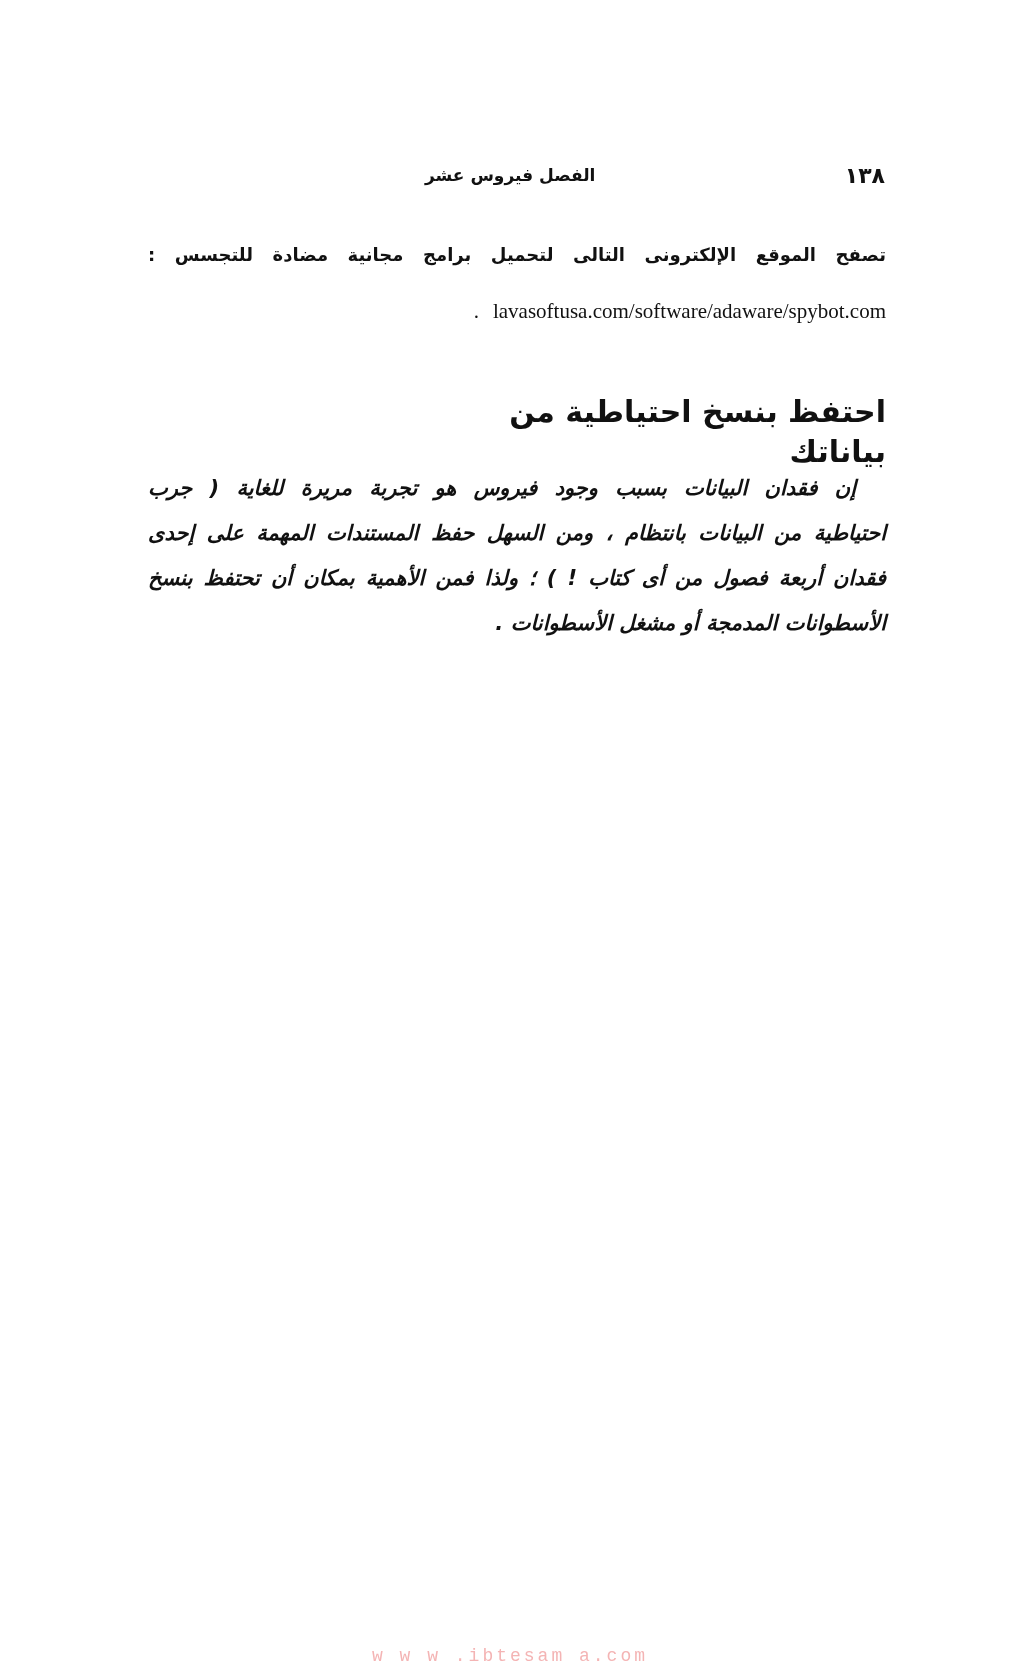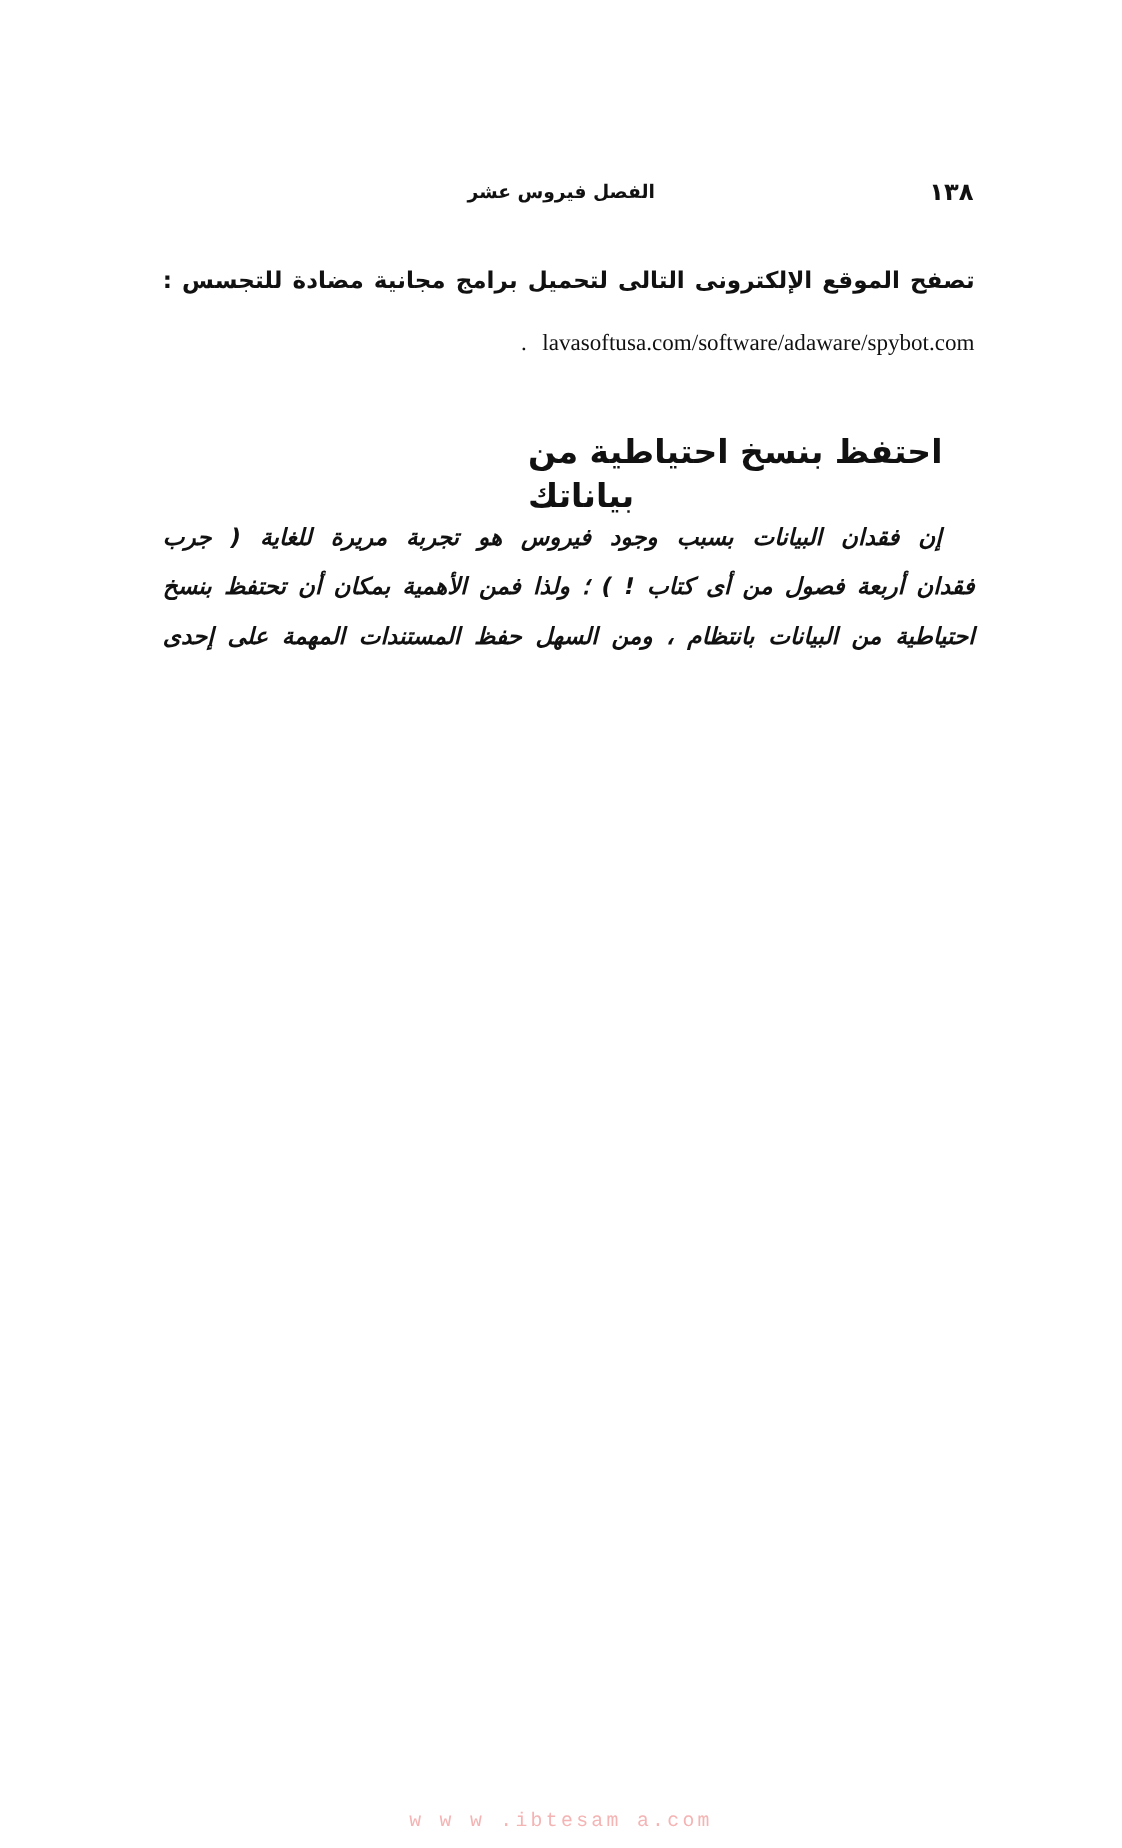--- a/index.html
+++ b/index.html
@@ -36,21 +36,21 @@
       font-size: 17px;
     }
     .intro {
       position: absolute;
       top: 240px;
       left: 148px;
       width: 738px;
       direction: rtl;
       text-align: justify;
       text-align-last: justify;
-      font-size: 21px;
+      font-size: 18px;
       font-weight: bold;
       line-height: 30px;
     }
     .url-line {
       position: absolute;
       top: 296px;
       left: 404px;
       width: 482px;
       direction: ltr;
       text-align: right;
@@ -60,21 +60,21 @@
     }
     .url-line .dot {
       margin-right: 14px;
     }
     .section-heading {
       position: absolute;
       top: 392px;
       left: 480px;
       width: 406px;
       direction: rtl;
-      text-align: left;
+      text-align: right;
       font-size: 30px;
       font-weight: 900;
       line-height: 40px;
       letter-spacing: -0.5px;
     }
     .body-paragraph {
       position: absolute;
       top: 466px;
       left: 148px;
       width: 738px;
@@ -119,17 +119,18 @@
 <div class="intro">تصفح الموقع الإلكترونى التالى لتحميل برامج مجانية مضادة للتجسس :</div>
 
 <div class="url-line">
   <span class="dot">.</span><span>lavasoftusa.com/software/adaware/spybot.com</span>
 </div>
 
 <div class="section-heading">احتفظ بنسخ احتياطية من بياناتك</div>
 
 <div class="body-paragraph">
   <span class="line first">إن فقدان البيانات بسبب وجود فيروس هو تجربة مريرة للغاية ( جرب</span>
+  <span class="line">احتياطية من البيانات بانتظام ، ومن السهل حفظ المستندات المهمة على إحدى</span>
   <span class="line">فقدان أربعة فصول من أى كتاب ! ) ؛ ولذا فمن الأهمية بمكان أن تحتفظ بنسخ</span>
-  <span class="line">احتياطية من البيانات بانتظام ، ومن السهل حفظ المستندات المهمة على إحدى</span>
+  <span class="line last">الأسطوانات المدمجة أو مشغل الأسطوانات .</span>
 </div>
 
 <div class="watermark">w w w .ibtesam a.com</div>
 
 </body></html>

